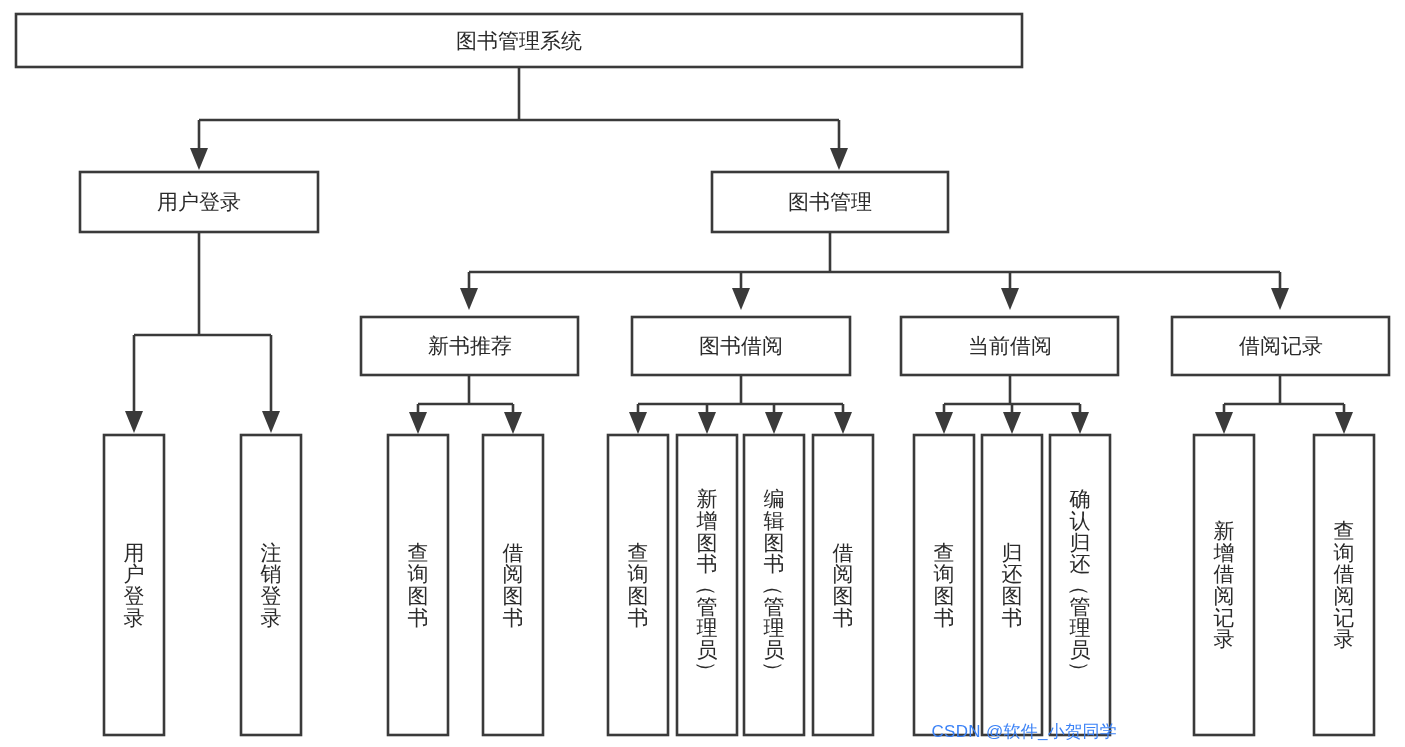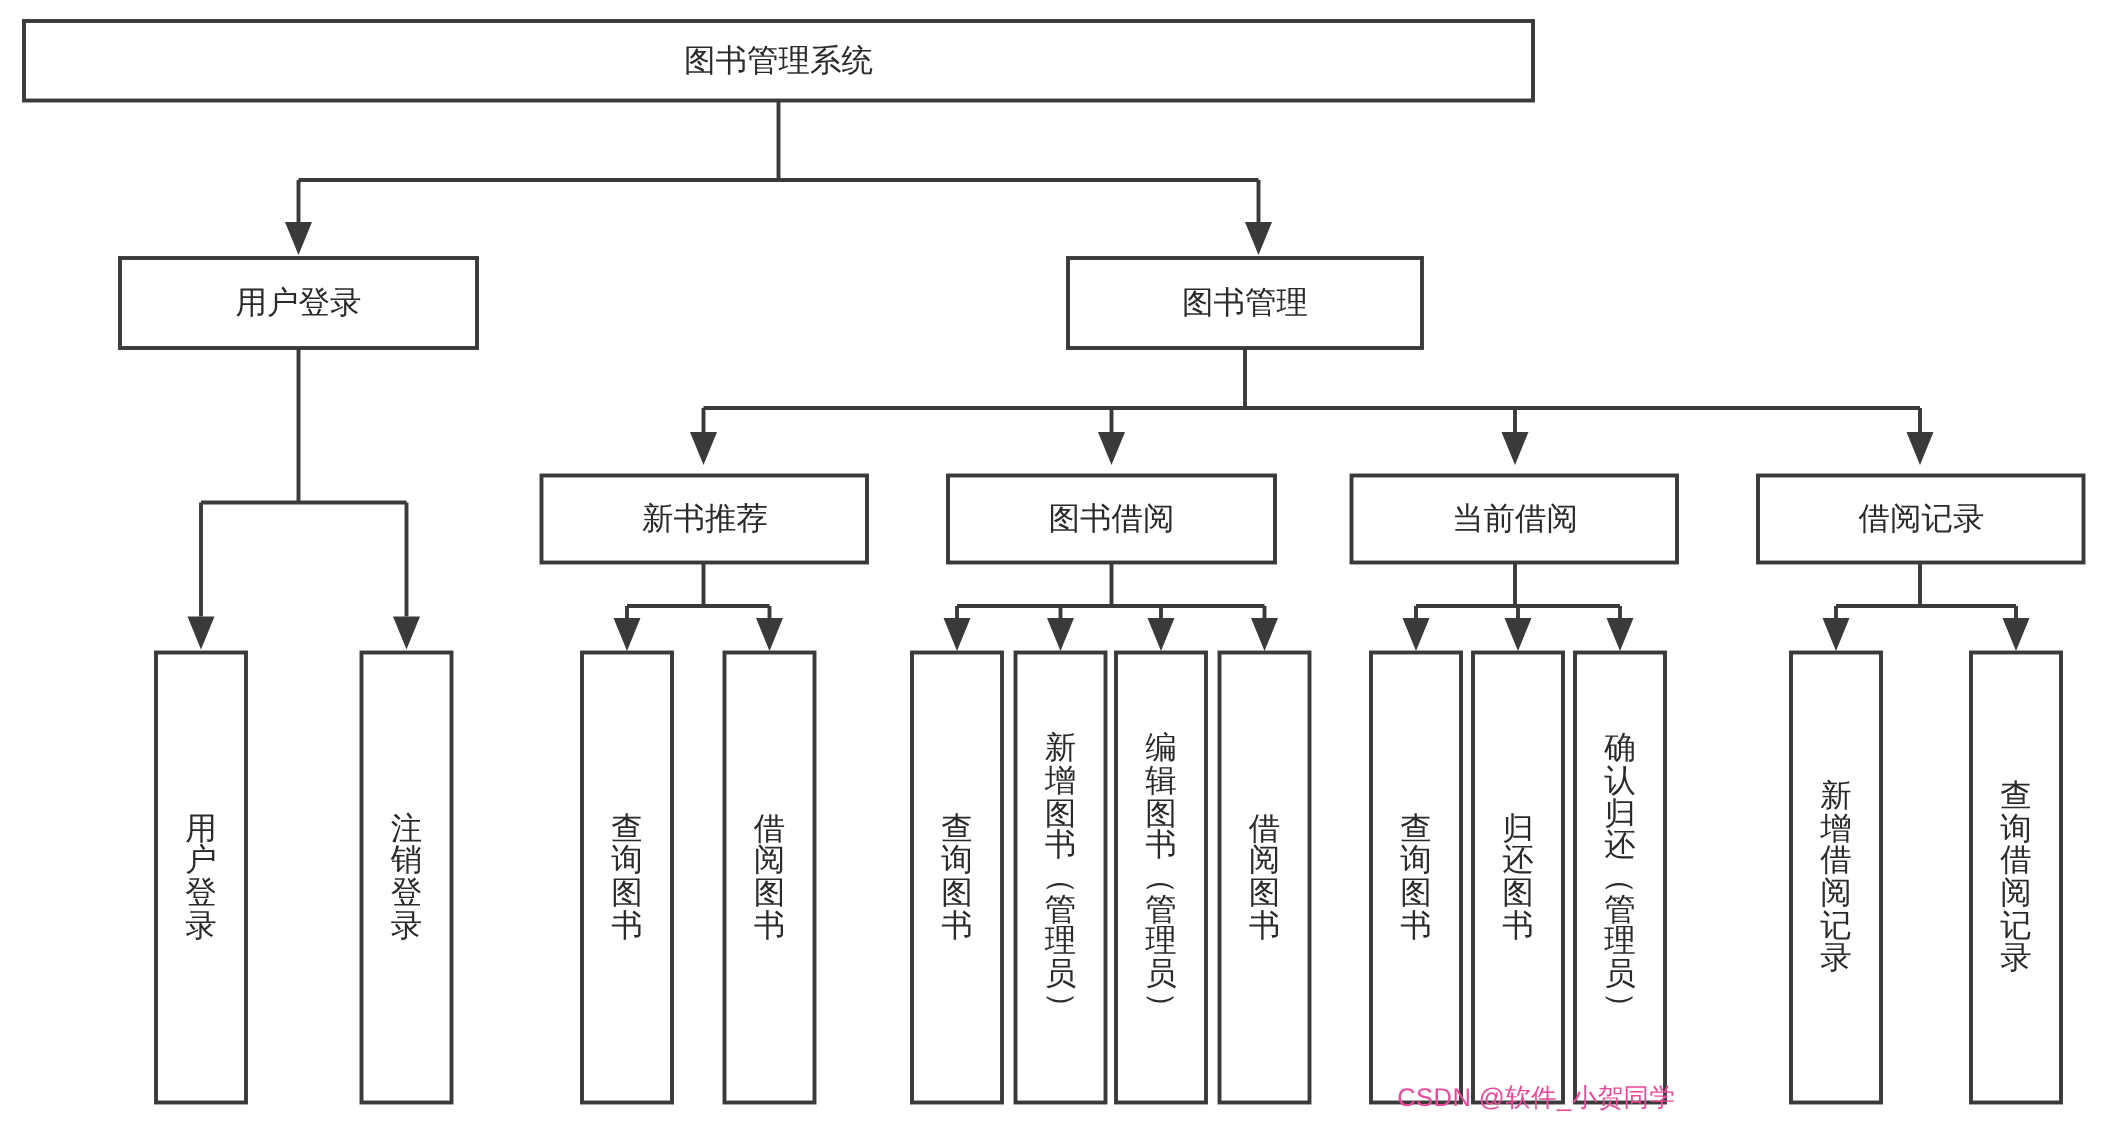--- a/index.html
+++ b/index.html
@@ -65,21 +65,21 @@
   }
   .vert-text-wrap span {
     display: block;
   }
   .watermark {
     position: absolute;
     right: 6px;
     bottom: 4px;
     font-family: "Liberation Sans", "DejaVu Sans", sans-serif;
     font-size: 17px;
-    color: #ec4899;
+    color: #3b82f6;
     letter-spacing: 0.3px;
     white-space: nowrap;
   }
 </style>
 </head>
 <body>
 
 <div id="diagram-root">
 
   <svg class="diagram-canvas" viewBox="0 0 1405 747" xmlns="http://www.w3.org/2000/svg">

